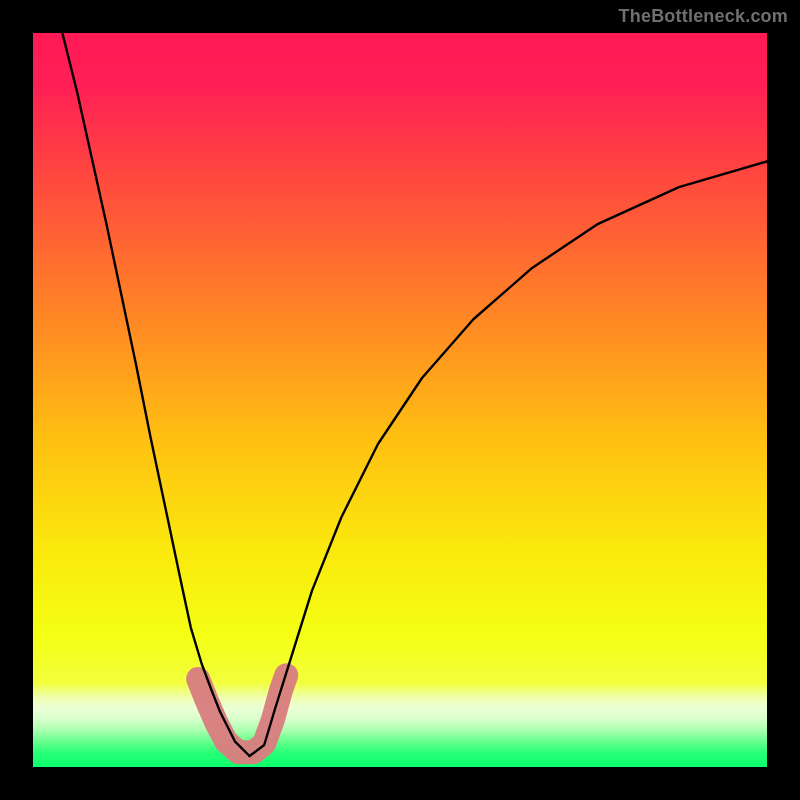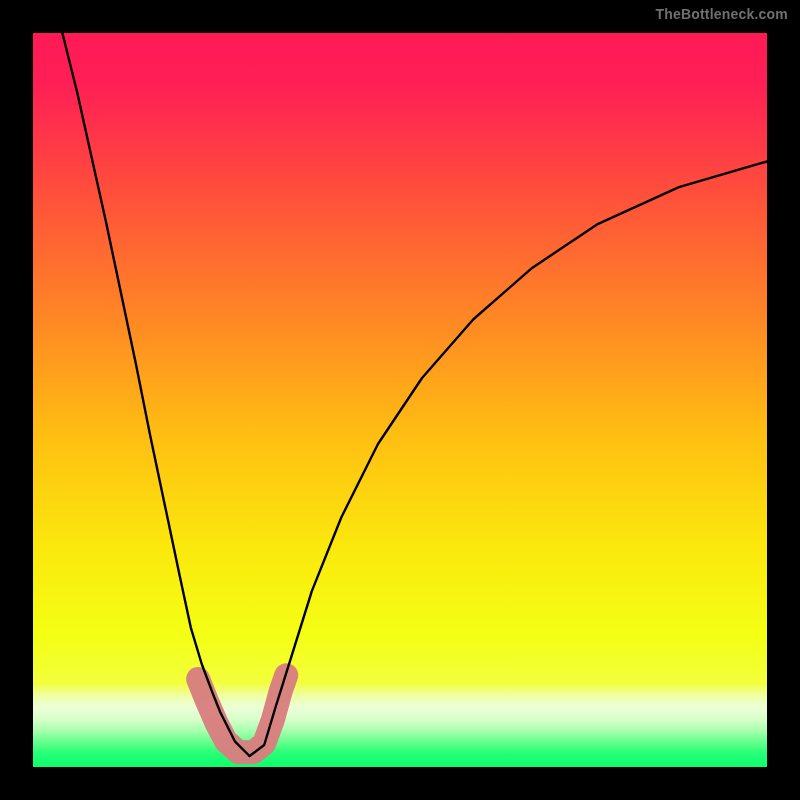--- a/index.html
+++ b/index.html
@@ -15,21 +15,21 @@
     position: relative;
     width: 800px;
     height: 800px;
     background: #000;
   }
   .watermark {
     position: absolute;
     top: 6px;
     right: 12px;
     color: #706f6f;
-    font-size: 14px;
+    font-size: 18px;
     font-weight: 600;
     letter-spacing: 0.2px;
     z-index: 5;
   }
   .plot-area {
     position: absolute;
     left: 33px;
     top: 33px;
     width: 734px;
     height: 734px;

